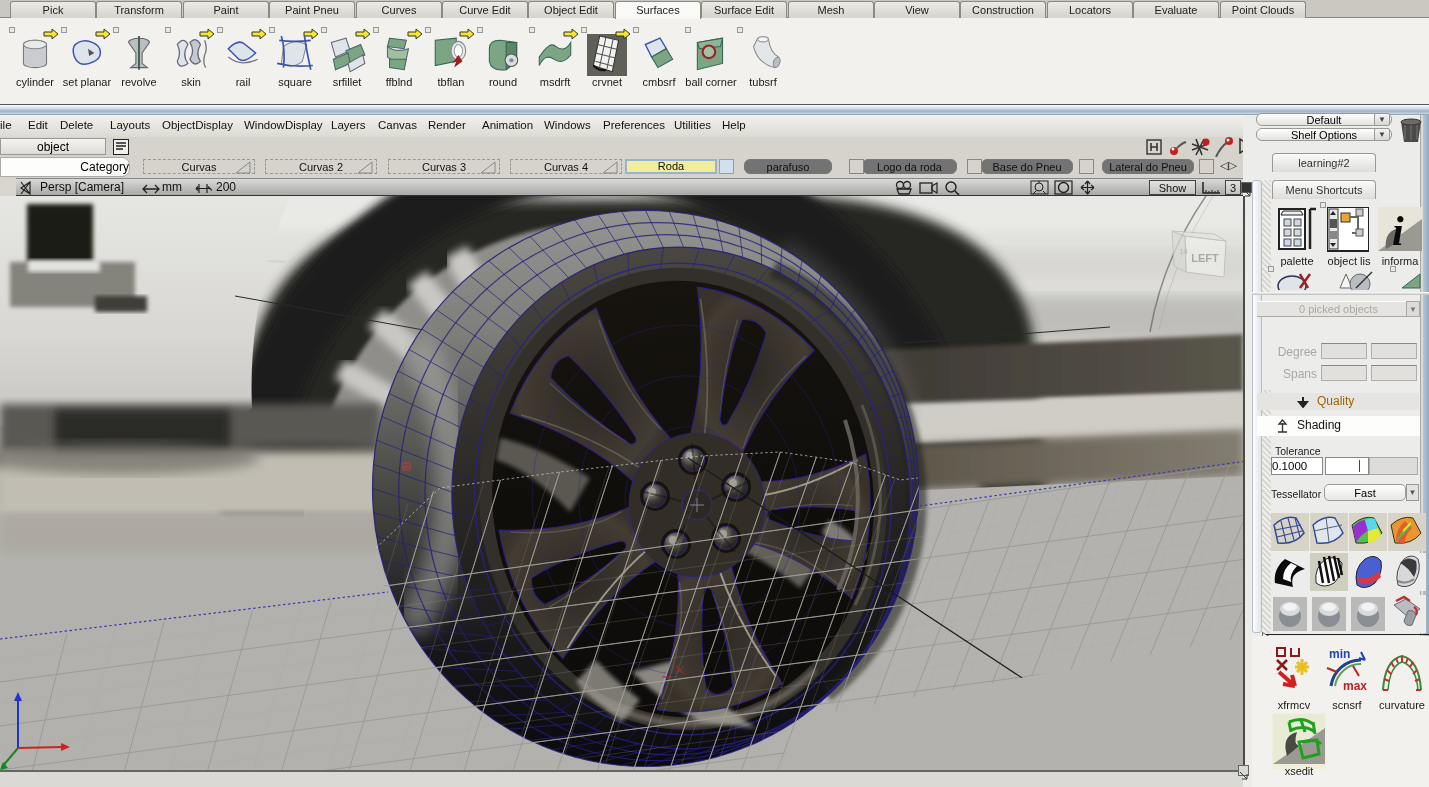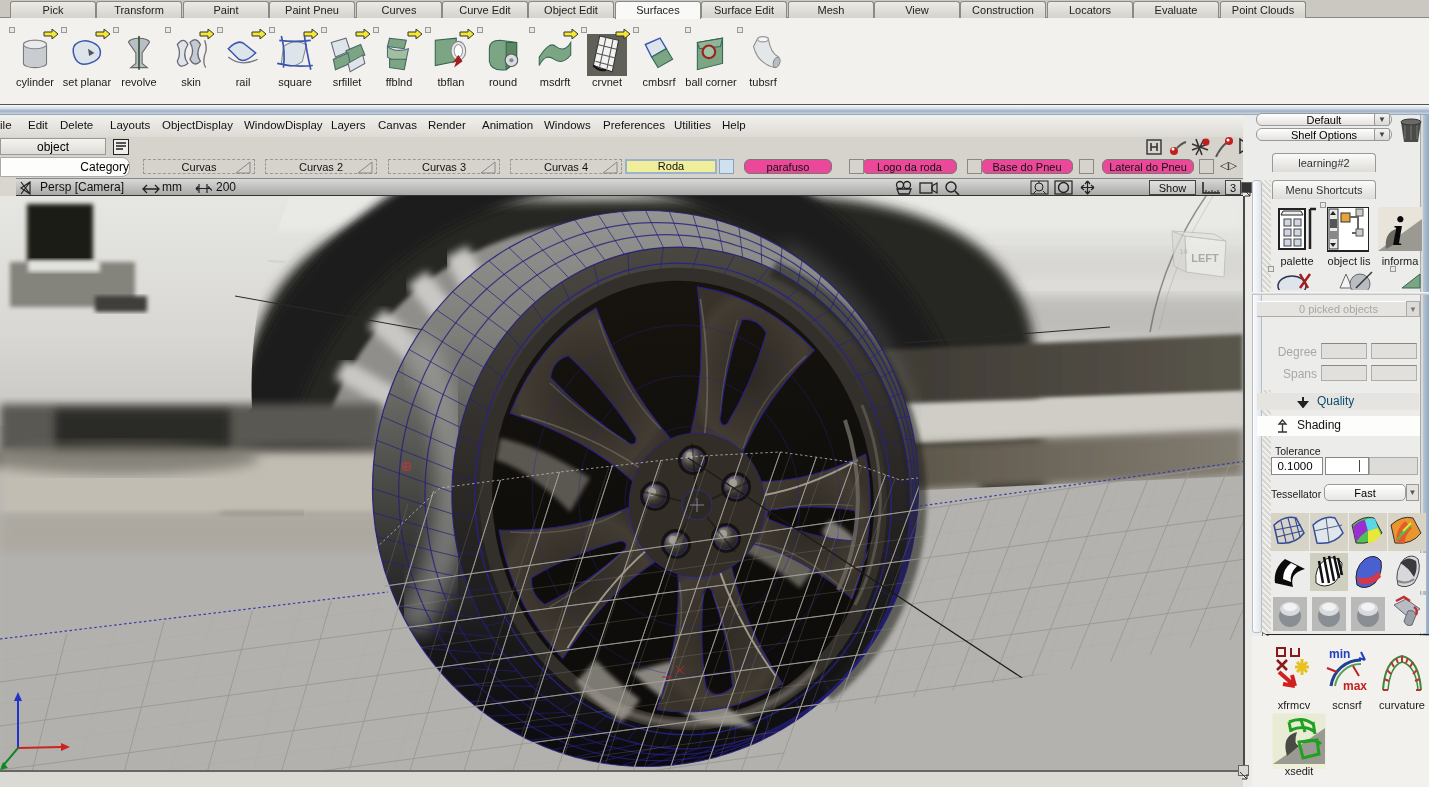--- a/index.html
+++ b/index.html
@@ -16,35 +16,35 @@
 #menubar { position:absolute; left:0; top:115px; width:1429px; height:22px; background:linear-gradient(#f2f1ee,#dcdad3); }
 .mi { position:absolute; top:4px; font-size:11.5px; color:#111; }
 #prompt { position:absolute; left:0; top:137px; width:1429px; height:20px; background:#d6d3cc; }
 #ocombo { position:absolute; left:0; top:1px; width:106px; height:17px; background:linear-gradient(#f4f3f0,#dedcd6); border:1px solid #999; font-size:12px; text-align:center; line-height:16px; }
 #mbtn { position:absolute; left:113px; top:2px; width:16px; height:16px; background:#f0efec; border:1px solid #222; }
 #pfield { position:absolute; left:131px; top:0px; width:1011px; height:19px; background:#fff; border:1px solid #888; font-size:12.5px; color:#9a9a96; line-height:18px; padding-left:7px; white-space:nowrap; overflow:hidden; }
 #stabs { position:absolute; left:0; top:157px; width:1429px; height:21px; background:#d6d3cc; }
 .cat { position:absolute; left:0; top:0; width:130px; height:20px; background:#fdfdfb; border:1px solid #aaa; border-radius:0 8px 8px 0; font-size:12px; text-align:right; line-height:19px; }
 .stab { position:absolute; top:2px; height:15px; border:1px dashed #9a9a94; font-size:11px; text-align:center; line-height:14px; color:#111; }
 .roda { background:#f0ee9b; border:2px solid #9ab2cc; line-height:11px; }
-.rod2 { border:1px solid #777; border-radius:6px; background:#ec4899; }
+.rod2 { border:1px solid #777; border-radius:6px; background:#737373; }
 .sbox { position:absolute; top:2px; width:15px; height:15px; border:1px solid #888; background:#d6d3cc; }
 #vptitle { position:absolute; left:16px; top:178px; width:1243px; height:18px; background:linear-gradient(#d9d9d7,#a9a9a7); border-bottom:1px solid #333; border-top:1px solid #888; }
 #vptitle span { color:#111; }
 .vbtn { position:absolute; top:1px; height:15px; background:linear-gradient(#e2e2e0,#c2c2c0); border:1px solid #444; font-size:11px; text-align:center; line-height:14px; }
 #vp { position:absolute; left:0; top:196px; width:1243px; height:574px; }
 #rpanel { position:absolute; left:1243px; top:115px; width:186px; height:672px; background:#ececea; }
 .combo { position:absolute; left:1256px; width:136px; height:13px; background:linear-gradient(#fff,#e4e2de); border:1px solid #999; border-radius:6px; font-size:11px; text-align:center; line-height:12px; }
 .cararr { position:absolute; left:1374px; width:16px; height:13px; background:linear-gradient(#f4f4f2,#d8d8d4); border:1px solid #999; border-radius:2px; font-size:8px; text-align:center; line-height:12px; color:#444; }
 .ptab { position:absolute; left:1272px; width:104px; height:19px; background:linear-gradient(#fbfbfa,#dddcd8); border:1px solid #999; border-bottom:none; border-radius:4px 4px 0 0; font-size:11px; color:#333; text-align:center; line-height:18px; }
 .plab { position:absolute; font-size:11px; color:#1a1a1a; text-align:center; }
 #pickedbar { position:absolute; left:1257px; top:301px; width:163px; height:16px; background:#e6e4e0; border-top:1px solid #fff; border-bottom:1px solid #aaa; font-size:11px; color:#a8a8a2; text-align:center; line-height:15px; }
 .dfield { position:absolute; width:46px; height:16px; background:#e2e0dc; border:1px solid #b0aeaa; border-top-color:#8a8884; }
 .dlab { position:absolute; font-size:12px; color:#a8a8a3; }
-#qhdr { position:absolute; left:1257px; top:393px; width:162px; height:17px; background:#e6e4e0; font-size:12px; color:#0c4a6e; }
+#qhdr { position:absolute; left:1257px; top:393px; width:162px; height:17px; background:#e6e4e0; font-size:12px; color:#a16207; }
 #shdrow { position:absolute; left:1257px; top:416px; width:163px; height:20px; background:#fdfdfc; font-size:12px; color:#111; }
 .tfield { position:absolute; height:18px; background:#fff; border:1px solid #888; font-size:11.5px; }
 #hatch1 { position:absolute; left:1262px; top:180px; width:9px; height:112px; background:repeating-linear-gradient(45deg,#d9d7d2 0 2px,#efeeea 2px 4px); }
 #hatch2 { position:absolute; left:1262px; top:390px; width:9px; height:243px; background:repeating-linear-gradient(45deg,#d9d7d2 0 2px,#efeeea 2px 4px); }
 #vscroll { position:absolute; left:1252px; top:180px; width:10px; height:453px; background:linear-gradient(90deg,#fdfdfd,#dfe5ec); border:1px solid #b8bec6; border-radius:3px; }
 #rscroll { position:absolute; left:1420px; top:115px; width:9px; height:672px; background:#dcdad5; border-left:1px solid #aaa; }
 #redge { position:absolute; left:1423px; top:115px; width:6px; height:672px; background:linear-gradient(90deg,#b9c7d8,#8fa7c0); }
 #bottom { position:absolute; left:0; top:770px; width:1243px; height:17px; background:#dbd9d4; border-top:2px solid #666; }
 .rsz { position:absolute; width:11px; height:11px; background:#d8d8d4; border:1px solid #666; }
 </style></head><body>
@@ -615,21 +615,21 @@
       </svg>
       <span style="position:absolute;left:60px;top:1px">Quality</span>
     </div>
 <div id="shdrow">
       <svg style="position:absolute;left:19px;top:3px" width="13" height="14" viewBox="0 0 13 14">
         <path d="M6.5,13 V4 M6.5,1 L3,5 h7 Z M2,13 h9" stroke="#333" fill="none" stroke-width="1.3"></path>
       </svg>
       <span style="position:absolute;left:40px;top:2px">Shading</span>
     </div>
 <div class="plab" style="left:1275px;top:445px;width:60px;text-align:left;font-size:10.5px">Tolerance</div>
-<div class="tfield" style="left:1271px;top:457px;width:52px;text-align:center;line-height:17px;padding-right:4px">0.1000</div>
+<div class="tfield" style="left:1271px;top:457px;width:52px;text-align:left;line-height:17px;padding-right:4px">0.1000</div>
 <div class="tfield" style="left:1325px;top:457px;width:44px">
       <div style="position:absolute;left:33px;top:2px;width:1px;height:12px;background:#444"></div>
     </div>
 <div style="position:absolute;left:1369px;top:457px;width:49px;height:18px;background:#dedcd8;border:1px solid #aaa"></div>
 <div class="plab" style="left:1271px;top:488px;width:70px;text-align:left;font-size:10.5px">Tessellator</div>
 <div style="position:absolute;left:1324px;top:484px;width:82px;height:17px;background:linear-gradient(#fff,#e8e6e2);border:1px solid #999;border-radius:5px;font-size:11px;text-align:center;line-height:16px">Fast</div>
 <div style="position:absolute;left:1406px;top:484px;width:13px;height:17px;background:#e4e2de;border:1px solid #999;font-size:8px;text-align:center;line-height:16px;color:#555">▼</div>
 <div style="position:absolute;left:1271px;top:513px;width:38px;height:38px;background:#d7d4c7"><svg width="38" height="38" viewBox="0 0 38 38">
         <path d="M7,30 L3,12 Q14,2 25,5 L33,20 Q24,32 7,30 Z" fill="none" stroke="#334a9a" stroke-width="1.5"></path>
         <path d="M10,8 l5,21 M17,5 l6,22 M24,5 l5,19 M4,17 l26,-5 M6,24 l25,-6" fill="none" stroke="#334a9a" stroke-width="1.1"></path>

